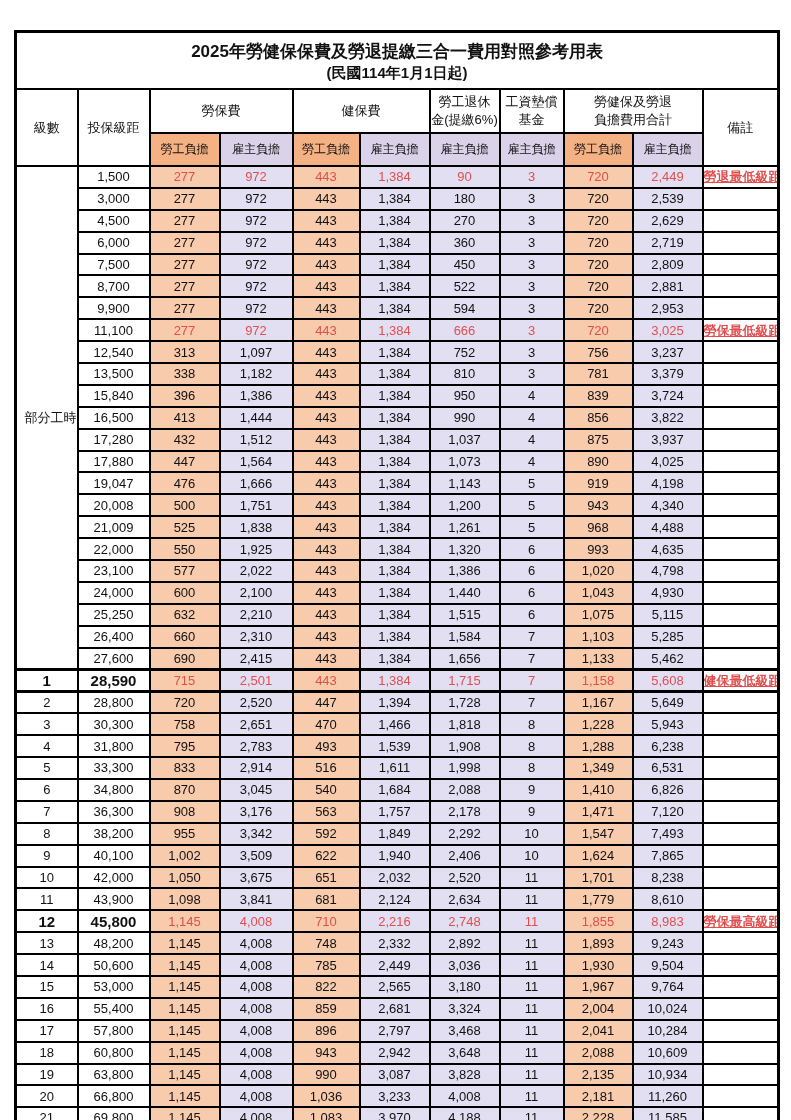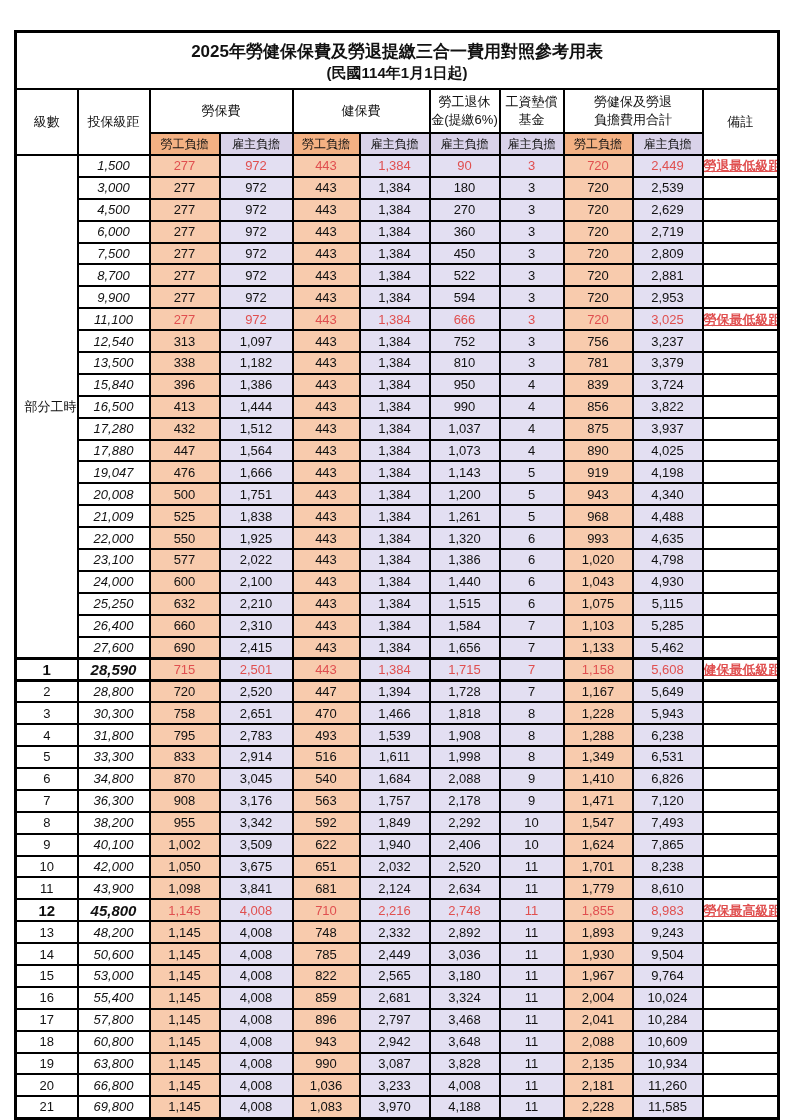--- a/index.html
+++ b/index.html
@@ -13,31 +13,31 @@
   .col-hb-emp{width:67px}.col-hb-er{width:70px}
   .col-pension{width:70px}.col-fund{width:64px}
   .col-tot-emp{width:69px}.col-tot-er{width:70px}
   .col-remark{width:76px}
   
   .title-cell{height:55px;border-bottom:2px solid #000;}
   .title-line{font-size:17px;font-weight:bold;line-height:1.5;}
   .subtitle-line{font-size:15px;font-weight:bold;line-height:1.2;}
   
   .hdr-a{height:44px;}
-  .hdr-b{height:22px;}
+  .hdr-b{height:33px;}
   th{font-weight:normal;font-size:13px;background:#fff;}
   .two-line span{display:block;line-height:1.4;}
   .hdr-b th{font-size:12px;}
   .h-emp{background:var(--emp-head,#f4b183);}
   .h-er{background:var(--er-head,#d9d2e9);margin-top:16px;}
   
   .data-row{height:21.9px;}
   .data-row td{font-size:13px;line-height:1;}
   .level-cell,.bracket-cell,.remark-cell{background:#fff;}
-  .bracket-cell{font-size:14px;font-style:italic;}
+  .bracket-cell{font-size:14px;}
   .c-emp{background:var(--emp-cell,#f8cbad);}
   .c-er{background:var(--er-cell,#e3dff2);}
   .part-time{font-size:13px;text-align:right;}
   .remark-cell{font-size:10px;font-weight:bold;color:var(--red,#e04f4f);text-decoration:underline;}
   .red-row td.val{color:var(--red,#e04f4f);}
   .bold-row .level-cell,.bold-row .bracket-cell{font-weight:bold;font-size:15px;}
   .hl-border td{border-top-width:3px;border-bottom-width:3px;}
 </style>
 </head>
 <body>

